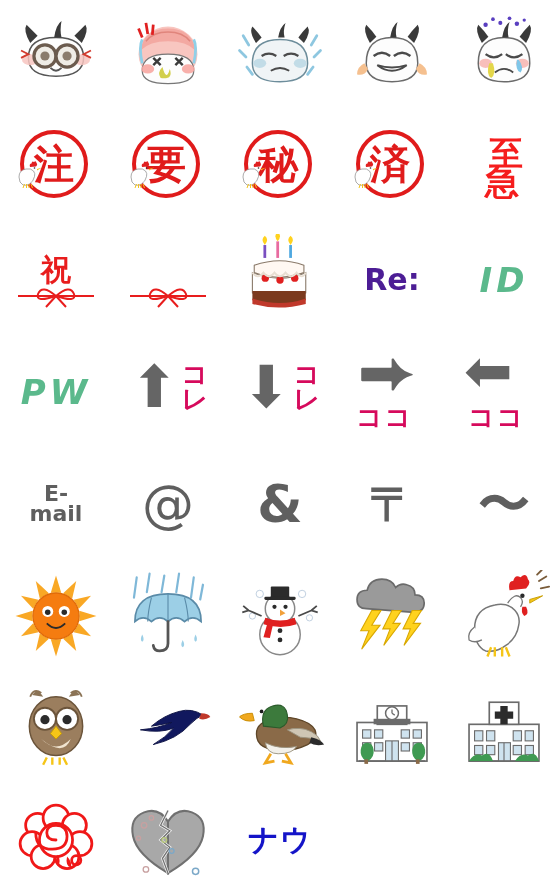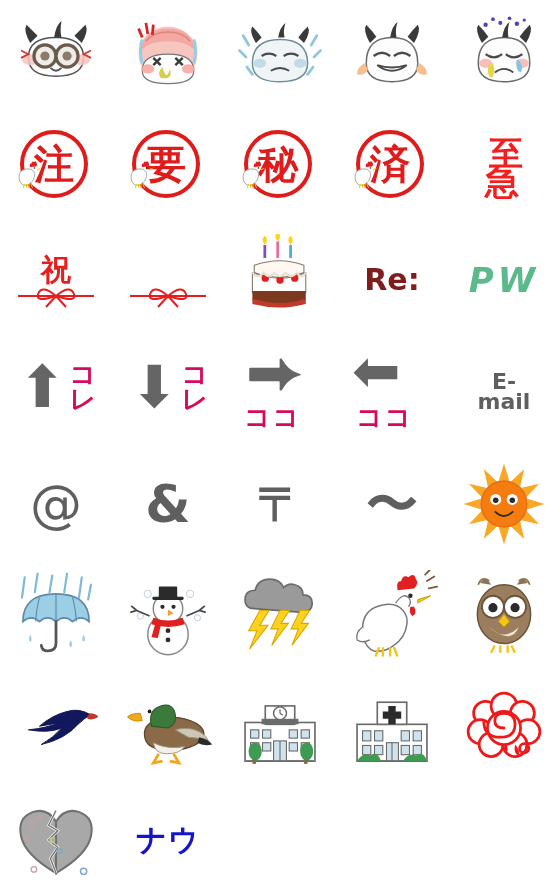--- a/index.html
+++ b/index.html
@@ -37,21 +37,21 @@
   }
   
   .txt {
     font-family: "DejaVu Sans", sans-serif;
     font-weight: bold;
     line-height: 1;
     text-align: center;
     user-select: none;
   }
   .txt-idpw   { font-size: 34px; color: #5bb98c; letter-spacing: 4px; font-style: italic; }
-  .txt-re     { font-size: 30px; color: #7f1d1d; }
+  .txt-re     { font-size: 30px; color: #4c1d95; }
   .txt-fw     { font-size: 30px; color: #7b119e; }
   .txt-tel    { font-size: 28px; color: #5f5f5f; letter-spacing: -1px; }
   .txt-email  { font-size: 22px; color: #5f5f5f; line-height: 0.92; }
   .txt-at     { font-size: 52px; color: #5f5f5f; font-weight: normal; }
   .txt-amp    { font-size: 52px; color: #5f5f5f; }
   .txt-postal { font-size: 46px; color: #5f5f5f; }
   .txt-tilde  { font-size: 52px; color: #5f5f5f; font-weight: bold; }
   .txt-nau    { font-size: 30px; color: #1414c8; letter-spacing: 1px;
                 font-family: "DejaVu Sans", sans-serif; }
   .txt-shikyu { font-size: 34px; color: #f51d1d; line-height: 0.85;
@@ -344,20 +344,23 @@
   <circle cx="66" cy="48" r="4" fill="#e02020"></circle>
   <path d="M20 42 q6 8 12 0 q6 8 12 0 q6 8 12 0 q6 8 12 0 q6 8 10 0" fill="none" stroke="#e8ded2" stroke-width="2"></path>
  </g>
         </svg>
       </div>
     </div>
     <div class="cell">
       <div class="txt txt-re">Re:</div>
     </div>
     <div class="cell">
+      <div class="txt txt-idpw">ID</div>
+    </div>
+    <div class="cell">
       <div class="txt txt-idpw">PW</div>
     </div>
     <div class="cell">
       <div class="koko-wrap">
         <span class="arrow-gly ar-up">⬆</span>
         <span class="koko-txt koko-v">コ<br>レ</span>
       </div>
     </div>
     <div class="cell">
       <div class="koko-wrap">

